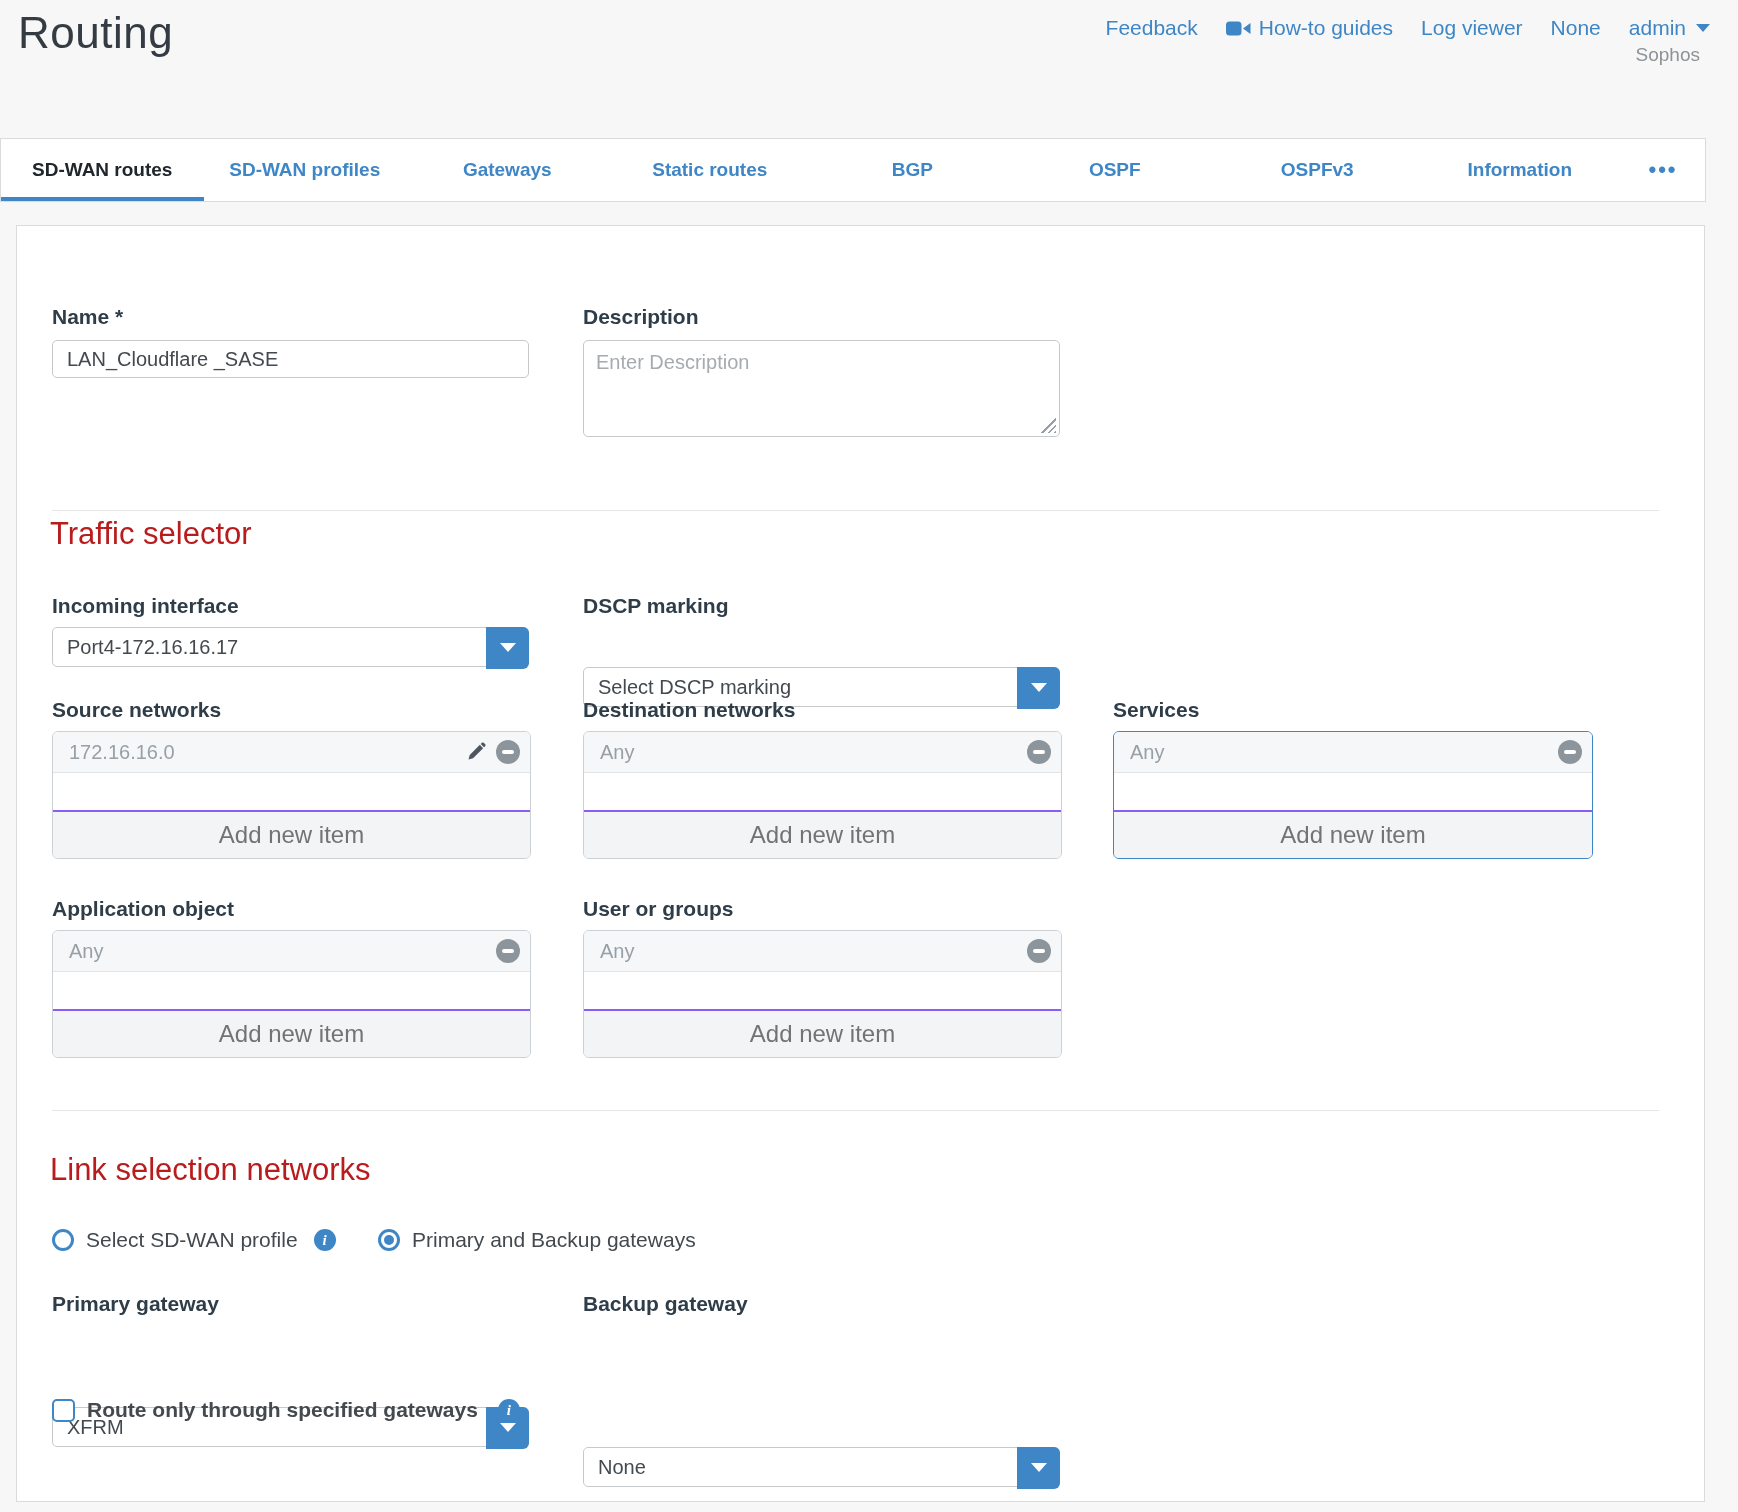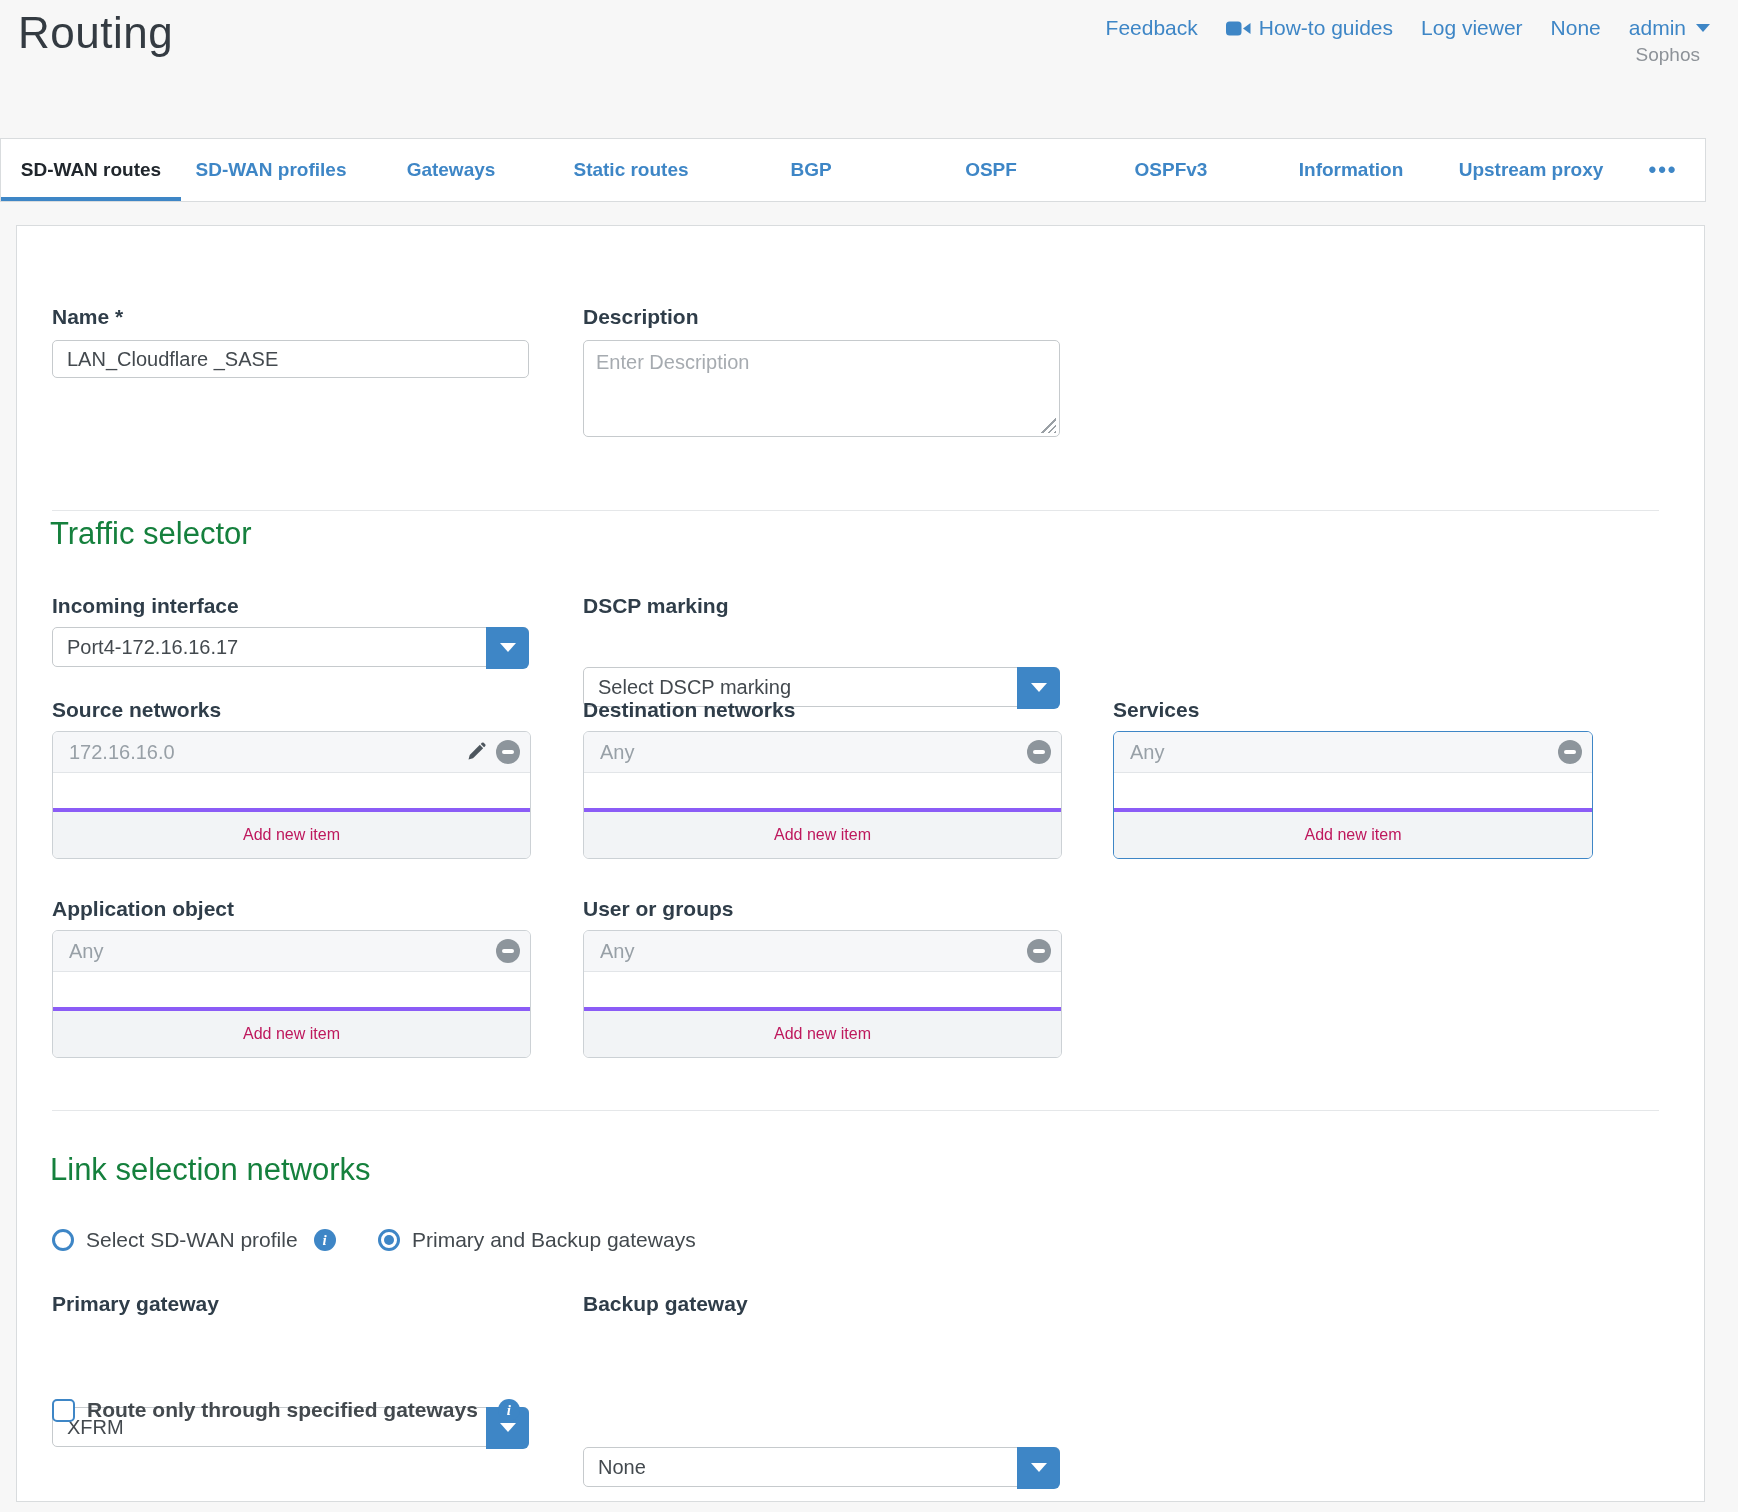--- a/index.html
+++ b/index.html
@@ -16,41 +16,41 @@
   
   .tabbar{left:0;top:138px;width:1706px;height:64px;background:#fff;border:1px solid #d9dcde;box-sizing:border-box;display:flex;align-items:stretch;}
   .tab{flex:1;display:flex;align-items:center;justify-content:center;font-size:19px;font-weight:700;color:#3e86c6;cursor:pointer;border-top:4px solid transparent;border-bottom:4px solid transparent;white-space:nowrap;}
   .tab.active{color:#20262c;border-bottom-color:#3e86c6;}
   .tab-more{flex:0 0 84px;display:flex;align-items:center;justify-content:center;color:#3e86c6;font-size:22px;font-weight:700;letter-spacing:2px;cursor:pointer;}
 
   
   .panel{left:16px;top:225px;width:1689px;height:1277px;background:#fff;border:1px solid #d9dcde;box-sizing:border-box;}
 
   .field-label{font-size:21px;font-weight:700;color:#2f3d49;}
-  .section-heading{font-size:31px;font-weight:400;color:#15803d;}
+  .section-heading{font-size:31px;font-weight:400;color:#b91c1c;}
   .divider{height:1px;background:#e5e7e9;}
 
   .text-input{box-sizing:border-box;border:1px solid #c6cacd;border-radius:5px;background:#fff;font-family:"Liberation Sans",sans-serif;font-size:20px;color:#43494e;padding:0 14px;outline:none;}
   textarea.text-input{padding:10px 12px;resize:none;}
   textarea.text-input::placeholder{color:#a6abb0;}
   .resize-hatch{width:16px;height:16px;background:repeating-linear-gradient(135deg,transparent 0 3px,#9aa0a5 3px 4.5px);clip-path:polygon(100% 0,100% 100%,0 100%);}
 
   
   .dropdown{box-sizing:border-box;border:1px solid #c6cacd;border-radius:5px;background:#fff;height:40px;display:flex;align-items:center;position:relative;cursor:pointer;}
   .dropdown .val{font-size:20px;color:#43494e;padding-left:14px;}
   .dd-btn{position:absolute;right:-1px;top:-1px;height:42px;width:43px;background:#3e86c6;border-radius:0 6px 6px 0;display:flex;align-items:center;justify-content:center;cursor:pointer;}
   .dd-btn .tri{width:0;height:0;border-left:8px solid transparent;border-right:8px solid transparent;border-top:9px solid #fff;margin-top:-2px;}
 
   
   .listbox{box-sizing:border-box;border:1px solid #ccd1d5;border-radius:6px;background:#fff;height:128px;display:flex;flex-direction:column;overflow:hidden;}
   .listbox.focused{border-color:#3e86c6;}
   .lb-item{height:40px;flex:0 0 40px;background:#f6f7f9;border-bottom:1px solid #e2e5e8;display:flex;align-items:center;padding:0 10px 0 16px;}
   .lb-item .txt{font-size:20px;color:#98a0a7;flex:1;}
   .lb-fill{flex:1;background:#fff;}
-  .lb-footer{height:46px;flex:0 0 46px;background:#f2f4f6;border-top:4px solid #8b5cf6;display:flex;align-items:center;justify-content:center;font-size:16px;color:#be185d;cursor:pointer;}
+  .lb-footer{height:46px;flex:0 0 46px;background:#f2f4f6;border-top:2px solid #8b5cf6;display:flex;align-items:center;justify-content:center;font-size:24px;color:#737373;cursor:pointer;}
   .minus-ic{width:24px;height:24px;border-radius:50%;background:#8d959c;display:flex;align-items:center;justify-content:center;cursor:pointer;flex:0 0 24px;}
   .minus-ic i{display:block;width:12px;height:3.5px;background:#fff;border-radius:2px;}
   .pencil-ic{width:24px;height:24px;margin-right:8px;cursor:pointer;display:flex;align-items:center;justify-content:center;}
 
   
   .radio-row{display:flex;align-items:center;}
   .radio{width:22px;height:22px;border:3px solid #3e86c6;border-radius:50%;box-sizing:border-box;background:#fff;display:flex;align-items:center;justify-content:center;cursor:pointer;}
   .radio .dot{width:10px;height:10px;border-radius:50%;background:#3e86c6;display:none;}
   .radio.checked .dot{display:block;}
   .radio-label{font-size:21px;color:#43494e;margin-left:12px;}
@@ -86,21 +86,20 @@
 
   <div class="abs tabbar">
     <div class="tab active">SD-WAN routes</div>
     <div class="tab">SD-WAN profiles</div>
     <div class="tab">Gateways</div>
     <div class="tab">Static routes</div>
     <div class="tab">BGP</div>
     <div class="tab">OSPF</div>
     <div class="tab">OSPFv3</div>
     <div class="tab">Information</div>
-    <div class="tab">Upstream proxy</div>
     <div class="tab-more">•••</div>
   </div>
 
   <div class="abs panel"></div>
 
   <div class="abs field-label" style="left:52px;top:305px;">Name *</div>
   <input class="abs text-input" style="left: 52px; top: 340px; width: 477px; height: 38px;" readonly="" value="LAN_Cloudflare _SASE">
 
   <div class="abs field-label" style="left:583px;top:305px;">Description</div>
   <textarea class="abs text-input" style="left: 583px; top: 340px; width: 477px; height: 97px;" placeholder="Enter Description"></textarea>

